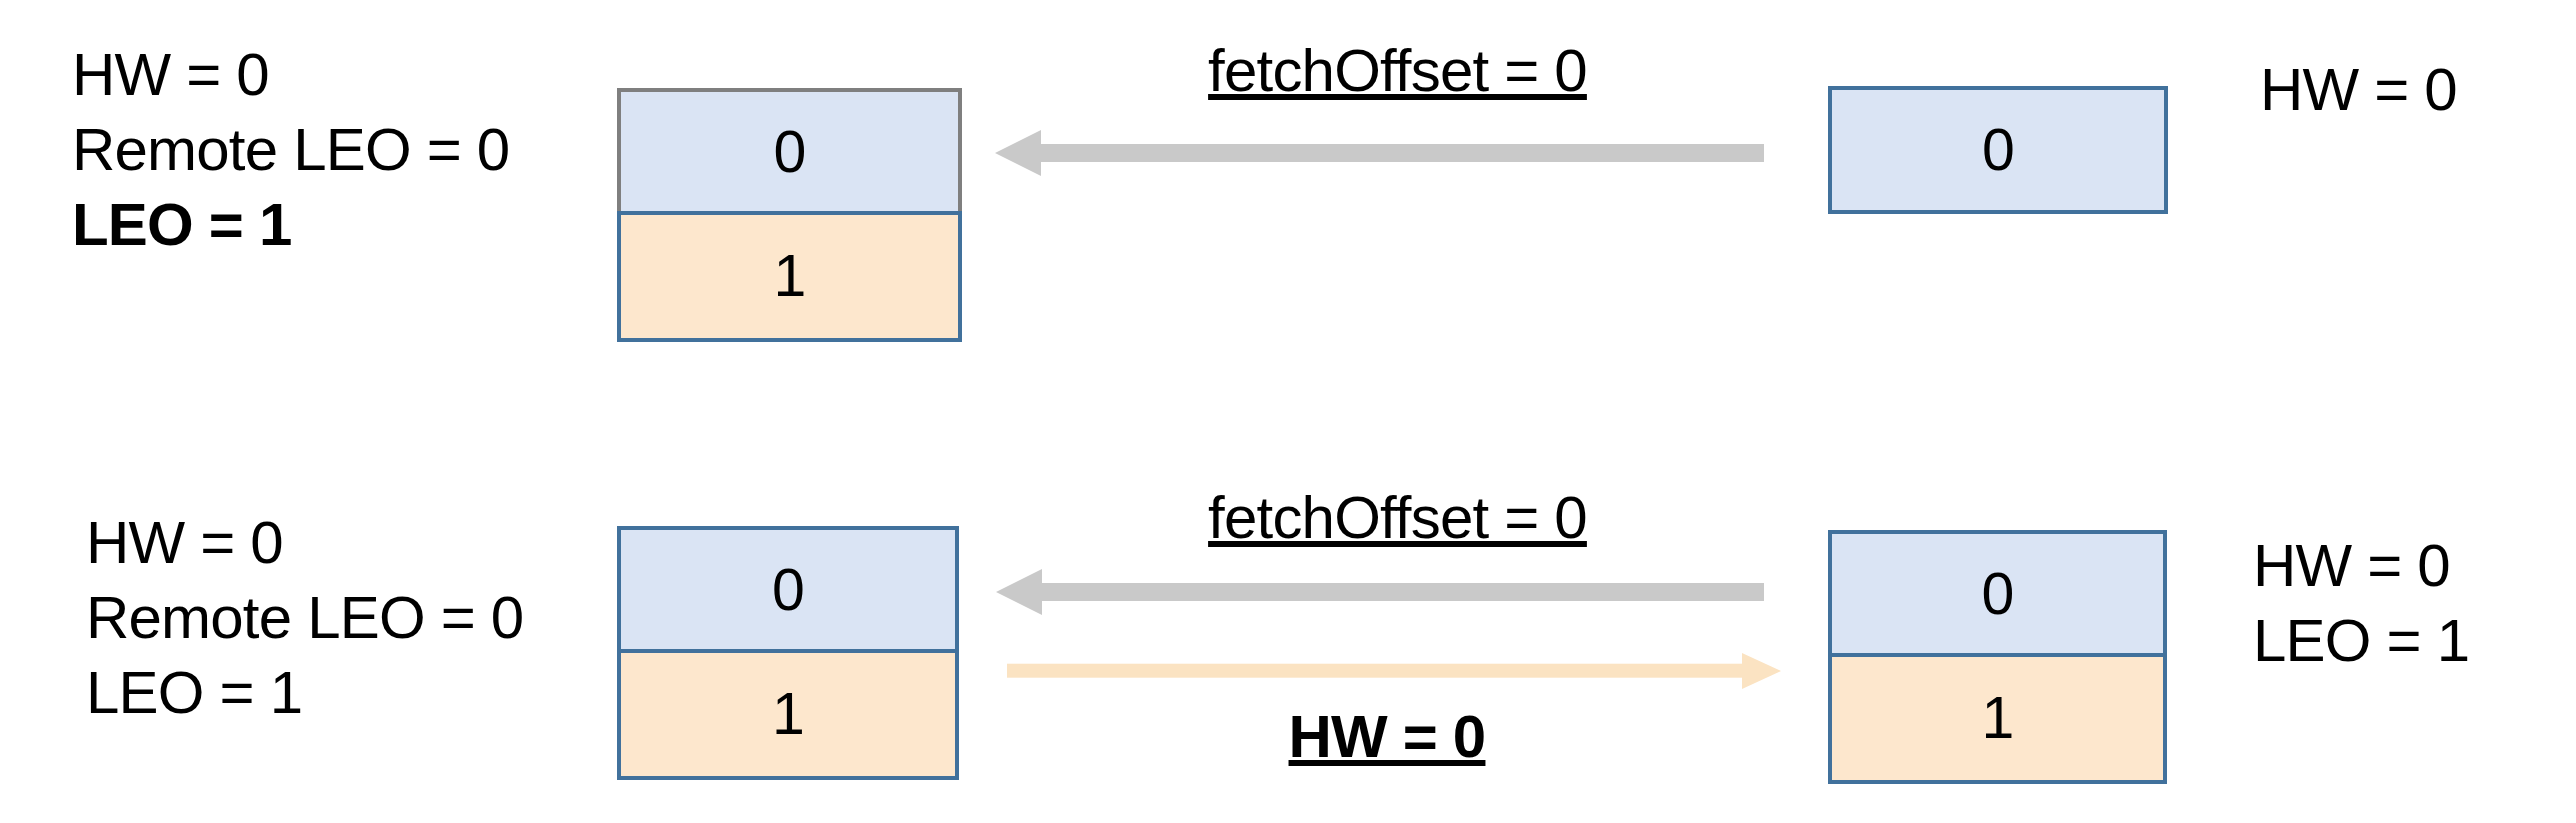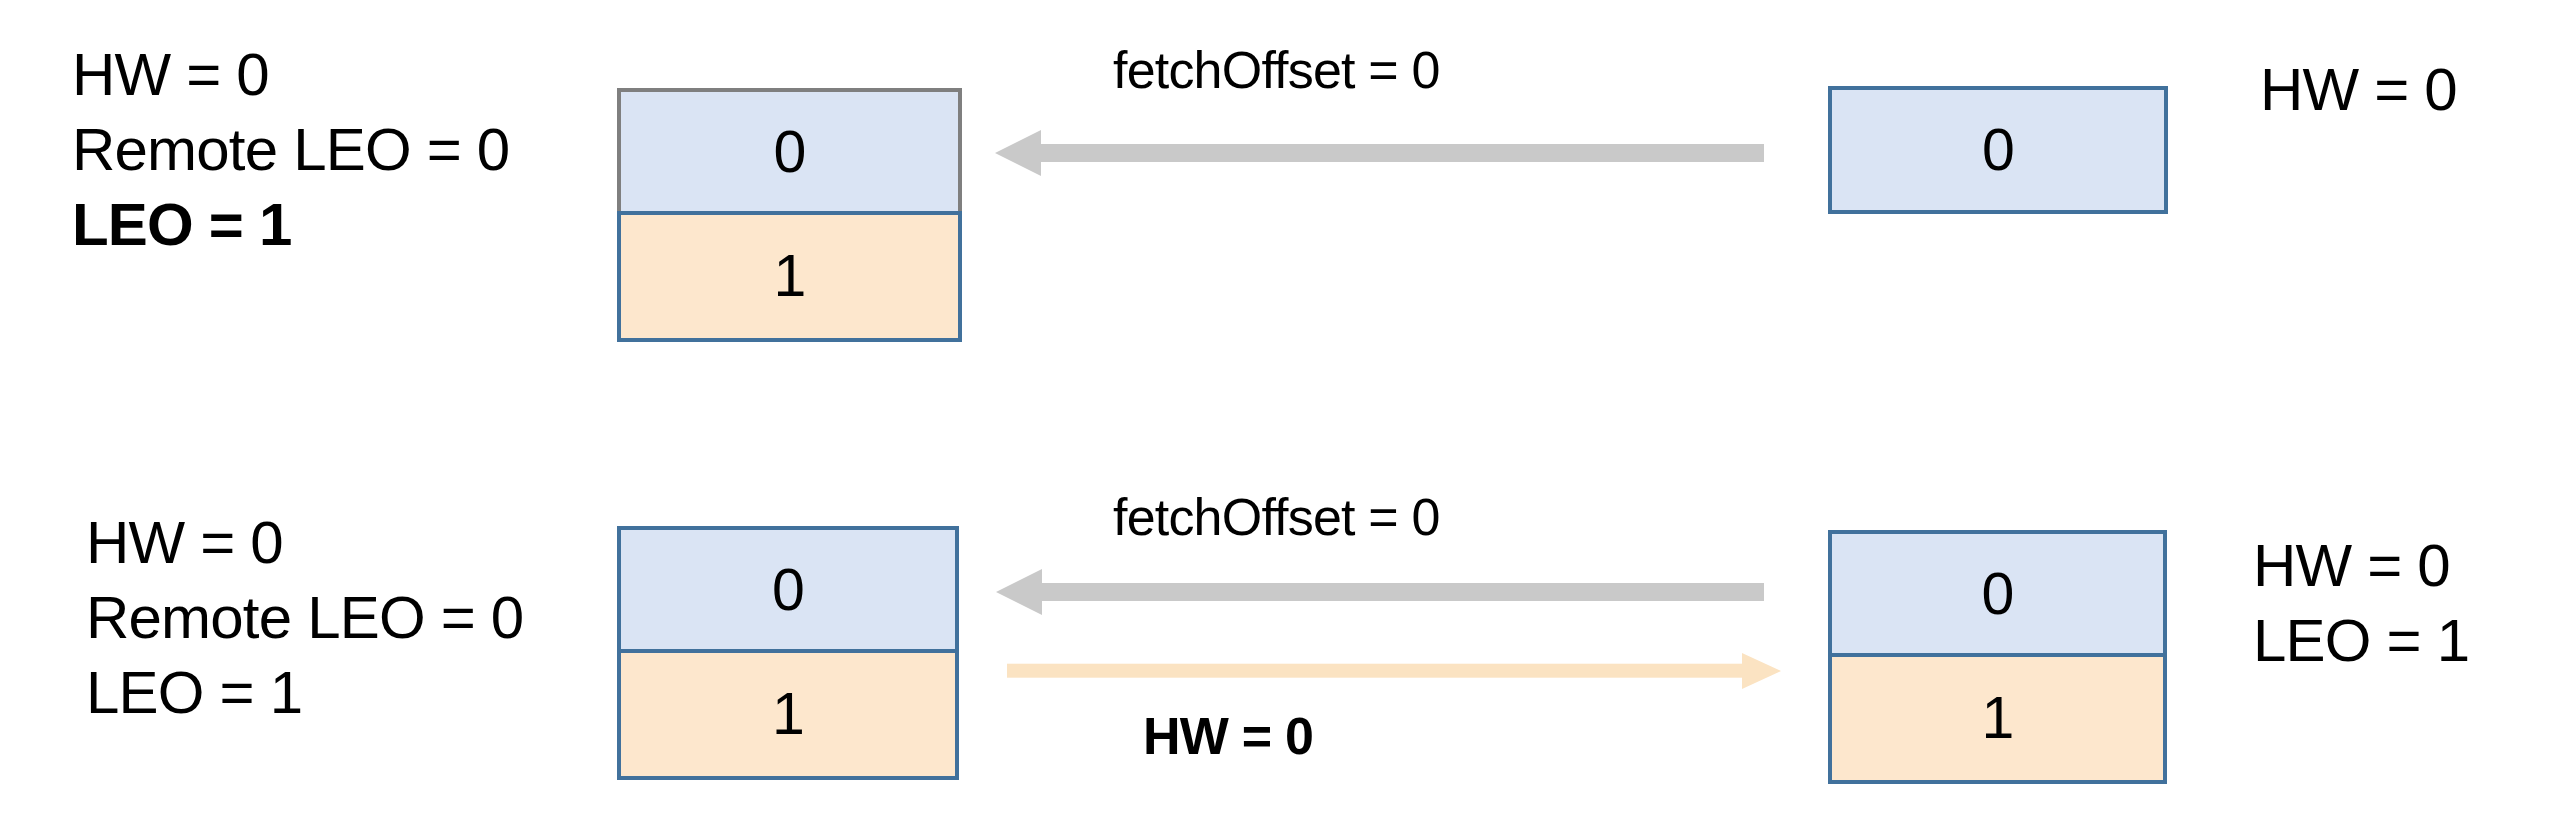--- a/index.html
+++ b/index.html
@@ -18,24 +18,26 @@
     position:absolute;
     font-size:60px;
     line-height:75px;
     white-space:nowrap;
     letter-spacing:-0.8px;
   }
   .state-text .bold { font-weight:bold; }
 
   .arrow-label {
     position:absolute;
-    font-size:52px;
+    font-size:60px;
     line-height:75px;
+    text-align:center;
     white-space:nowrap;
     letter-spacing:-0.8px;
+    text-decoration:underline;
   }
   .arrow-label.bold { font-weight:bold; }
 
   
   .log-box { position:absolute; }
   .log-cell {
     box-sizing:border-box;
     width:100%;
     display:flex;
     align-items:center;

